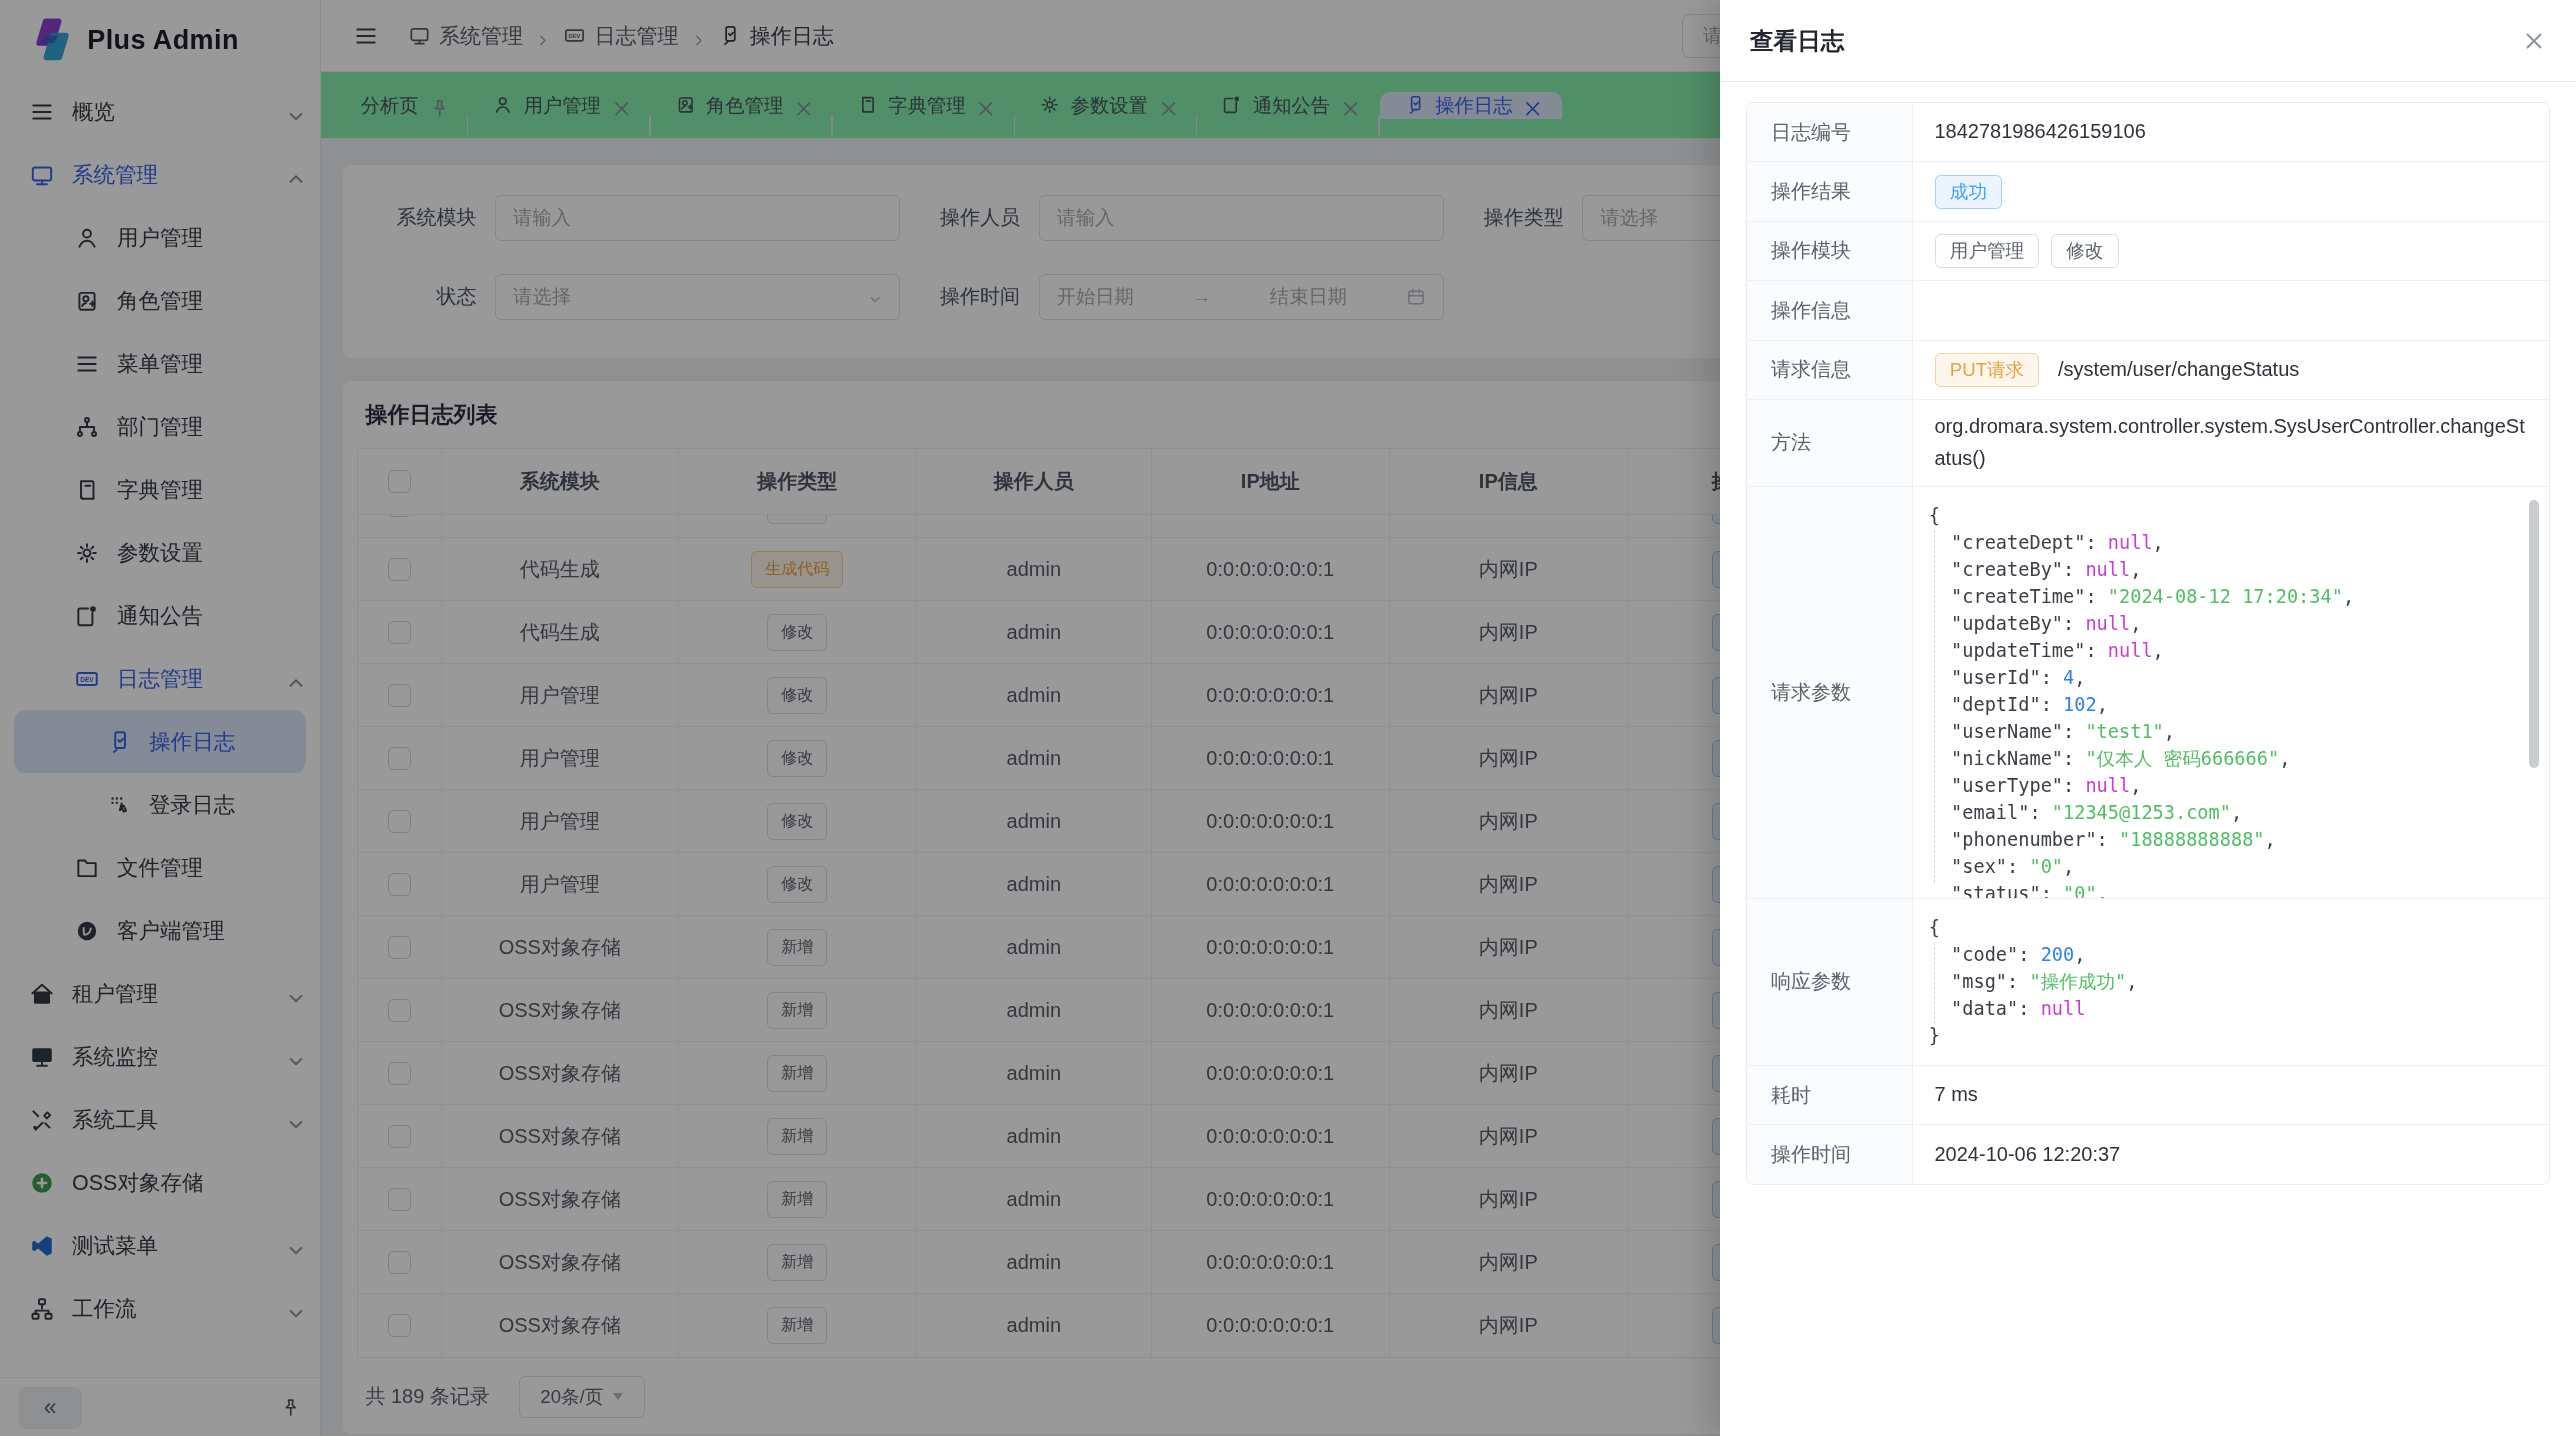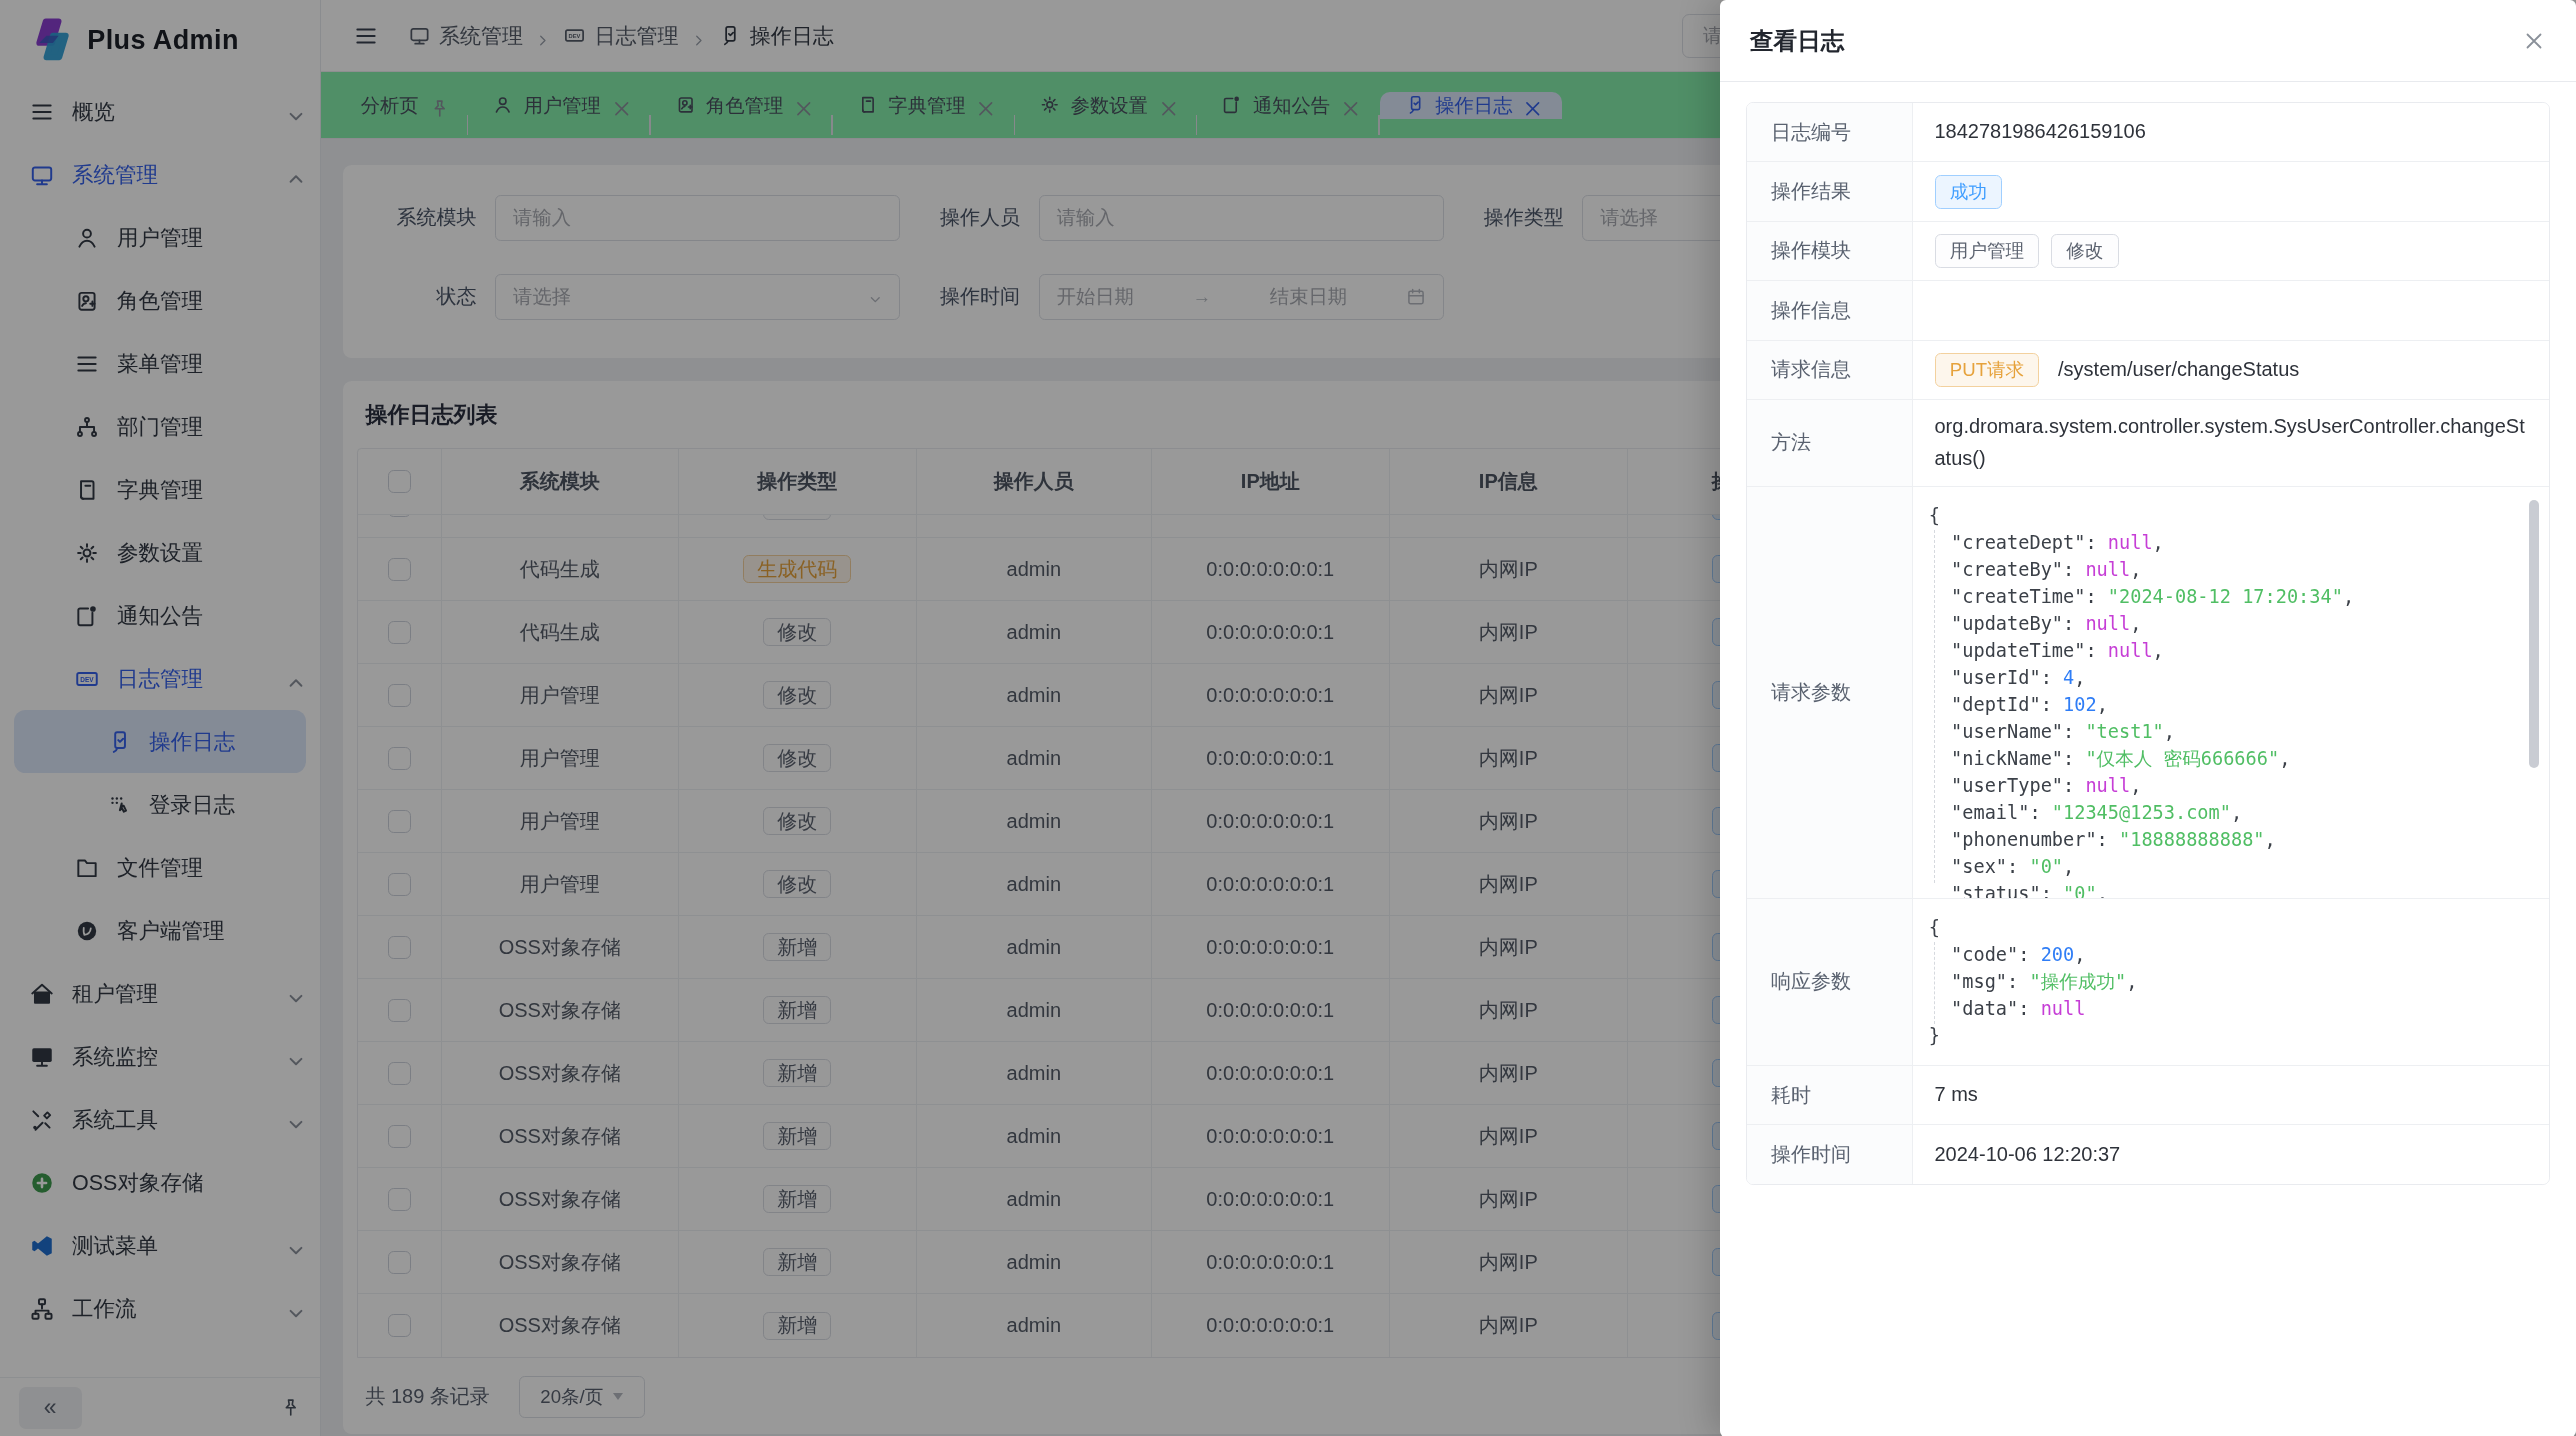--- a/index.html
+++ b/index.html
@@ -91,37 +91,37 @@
   .t-row:last-child { border-bottom:none; }
   .cell { display:flex; align-items:center; justify-content:center; font-size:20px; color:#555d69;
     border-right:1.4px solid #edf0f3; overflow:hidden; }
   .cell:last-child { border-right:none; }
   .t-head .cell { font-weight:600; color:#4e5663; }
   .cell.left { justify-content:flex-start; padding-left:84px; }
   .checkbox { width:23px; height:23px; border:1.4px solid #ced3dc; border-radius:5.7px; background:#fff; cursor:pointer; }
   .row-clip { height:23px; overflow:hidden; position:relative; border-bottom:1.4px solid #edf0f3; }
   .row-clip .t-row { position:absolute; bottom:0; left:0; right:0; border-bottom:none; }
 
-  .tg { display:inline-flex; align-items:center; height:28px; padding:0 13px; border-radius:5.7px;
-    font-size:20px; border:1.4px solid #d9dce3; background:#fdfdfe; color:#5c6370; white-space:nowrap; }
+  .tg { display:inline-flex; align-items:center; height:37px; padding:0 13px; border-radius:5.7px;
+    font-size:16px; border:1.4px solid #d9dce3; background:#fdfdfe; color:#5c6370; white-space:nowrap; }
   .tg-warning { color:var(--tag-warn-text); background:var(--tag-warn-bg); border-color:var(--tag-warn-border); }
   .tg-blue { color:var(--tag-blue-text); background:var(--tag-blue-bg); border-color:var(--tag-blue-border); }
 
   .pagination { display:flex; align-items:center; margin:18.6px 0 0 8.6px; height:40px; }
   .pg-total { font-size:20px; color:#5a6270; }
   .pg-size { margin-left:29px; width:126px; height:42px; border:1.4px solid #dcdfe6; border-radius:5.7px;
     display:flex; align-items:center; justify-content:center; gap:10px; font-size:18.6px; color:#5a6270;
     cursor:pointer; background:#fff; }
   .caret { width:0; height:0; border-left:5.7px solid transparent; border-right:5.7px solid transparent;
     border-top:7.2px solid #b6bac2; }
 
   
   .overlay { position:fixed; inset:0; background:rgba(0,0,0,0.40); z-index:50; }
   .drawer { position:fixed; left:1720px; top:0; width:856px; height:1437px; background:#fff;
-    z-index:100; box-shadow:-8.6px 0 34px rgba(0,0,0,0.18);border-radius:6px; }
+    z-index:100; box-shadow:-8.6px 0 34px rgba(0,0,0,0.18); }
   .d-header { height:82px; display:flex; align-items:center; justify-content:space-between;
     padding:0 30px; border-bottom:1.4px solid #e8eaee; }
   .d-title { font-size:23.6px; font-weight:600; color:#22262e; }
   .d-close { width:24px; height:24px; color:#8a9099; cursor:pointer; }
   .d-body { padding:20px 26px; }
   .desc { border:1.4px solid #e9ebef; border-radius:7.2px; overflow:hidden; }
   .d-row { display:grid; grid-template-columns:166px 1fr; border-bottom:1.4px solid #edeff2; background:#fff; }
   .d-row:last-child { border-bottom:none; }
   .d-label { background:#fbfcfd; border-right:1.4px solid #edeff2; display:flex; align-items:center;
     padding:15.7px 8.6px 15.7px 24px; font-size:20px; color:#5a6270; min-height:56px; }

